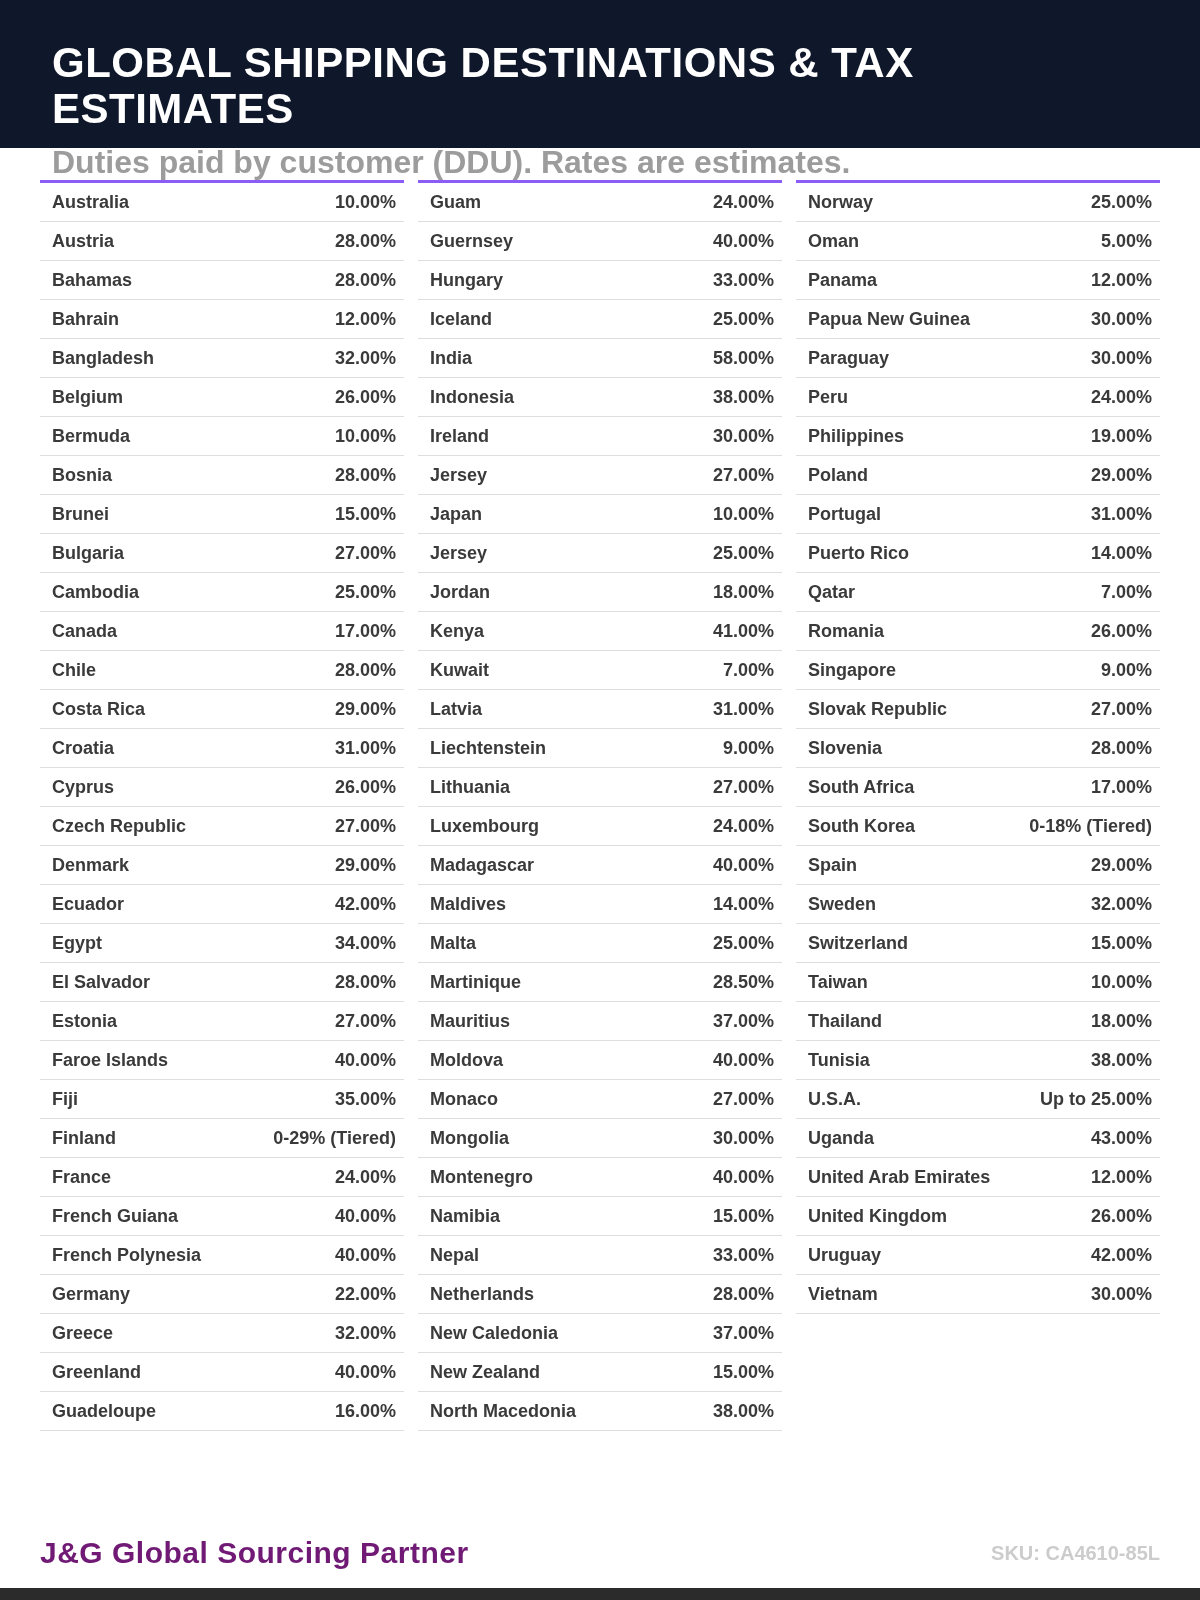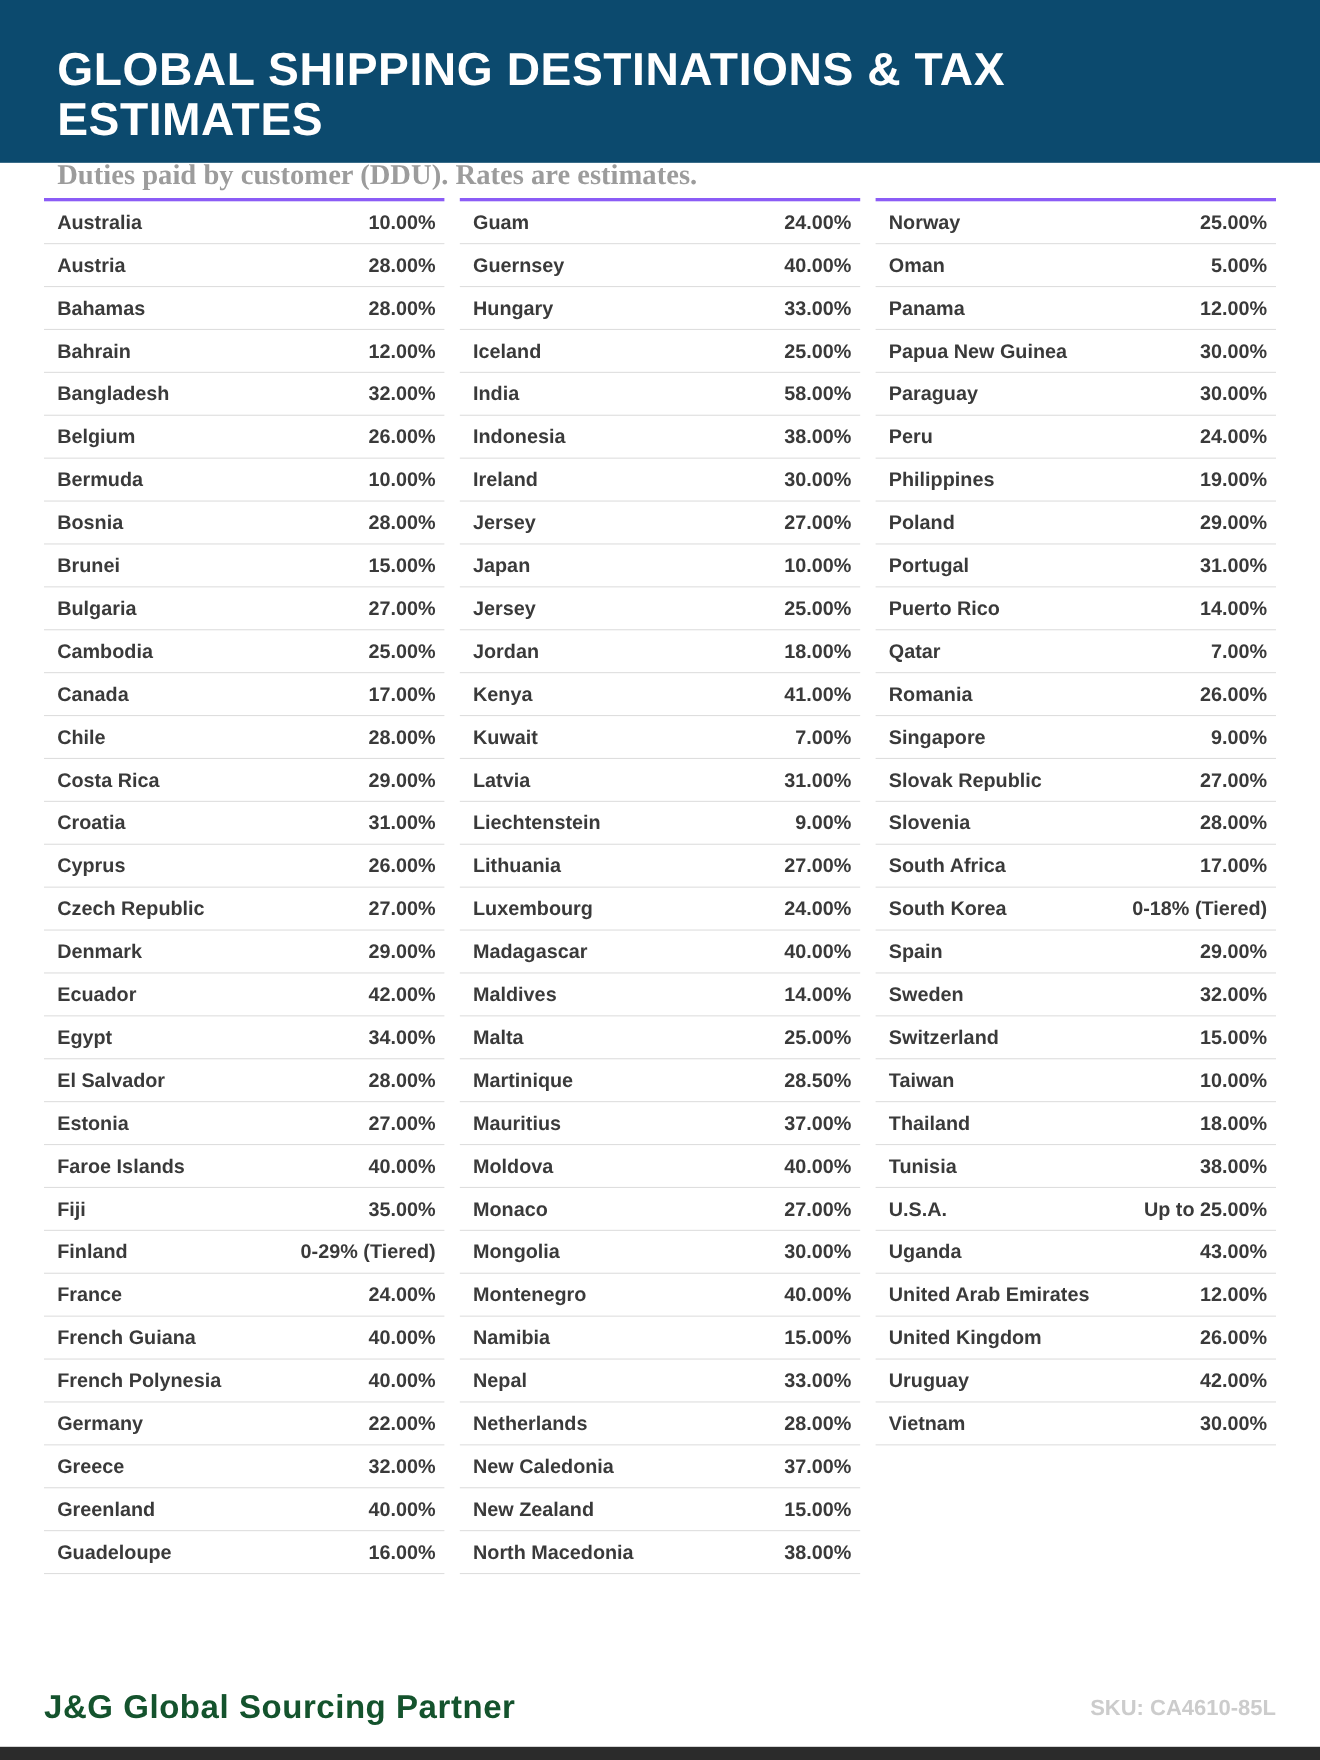--- a/index.html
+++ b/index.html
@@ -6,37 +6,36 @@
   html, body { width: 1200px; }
   body {
     width: 1200px;
     height: 1600px;
     position: relative;
     background: #ffffff;
     font-family: "Liberation Sans", "DejaVu Sans", sans-serif;
     overflow: hidden;
   }
   .header {
-    background: #0c4a6e;
+    background: #0f172a;
     padding: 40px 52px 34px 52px;
     height: 148px;
   }
   .header .title {
     color: #ffffff;
     font-size: 42px;
     font-weight: 800;
     letter-spacing: 0.5px;
     line-height: 1.1;
   }
   .header .subtitle {
     color: #9c9c9c;
-    font-size: 26px;
+    font-size: 32px;
     font-weight: 700;
     margin-top: 12px;
-    font-family: Liberation Serif, serif;
   }
   .table-area {
     display: flex;
     gap: 14px;
     padding: 32px 40px 0 40px;
   }
   .rate-column {
     flex: 1;
     border-top: 3px solid #8b5cf6;
   }
@@ -66,21 +65,21 @@
     left: 0;
     right: 0;
     bottom: 12px;
     height: 70px;
     display: flex;
     align-items: center;
     justify-content: space-between;
     padding: 0 40px;
   }
   .footer .brand {
-    color: #14532d;
+    color: #701a75;
     font-size: 30px;
     font-weight: 800;
     letter-spacing: 0.5px;
   }
   .footer .sku {
     color: #cccccc;
     font-size: 20px;
     font-weight: 700;
   }
   .bottom-bar {

